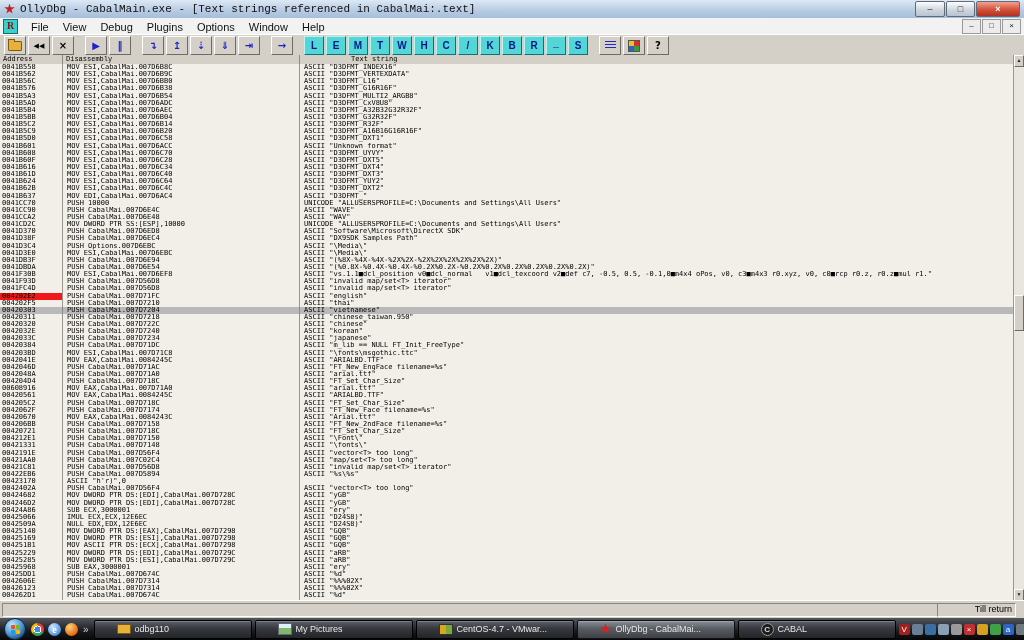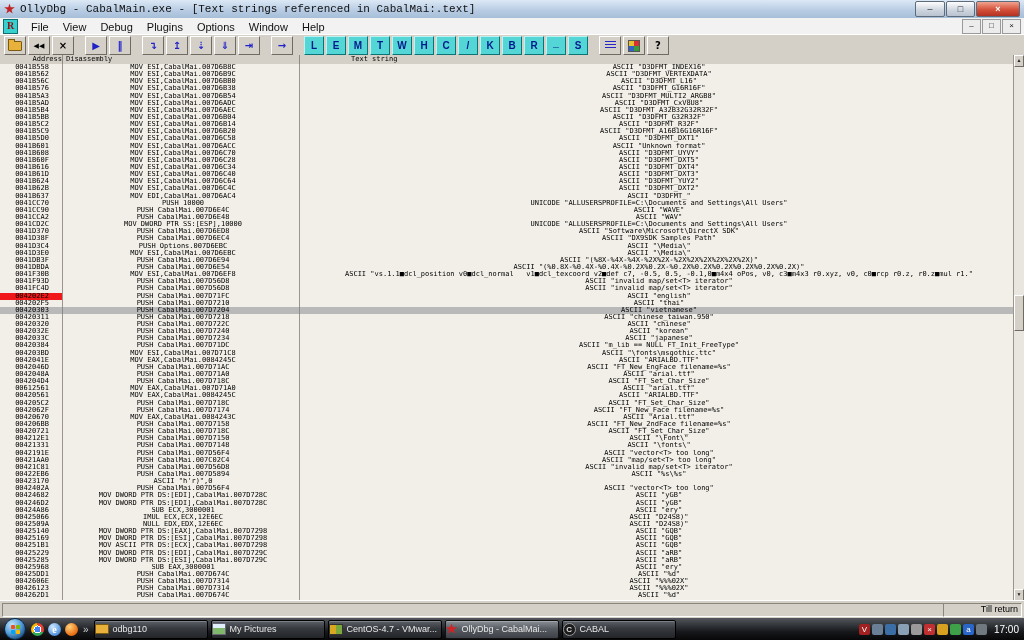--- a/index.html
+++ b/index.html
@@ -44,25 +44,25 @@
   .fold:before{content:"";position:absolute;top:-3px;left:-1px;width:5px;height:2px;background:#e8b13c;
     border:1px solid #7a5b10;border-bottom:none;}
   .lst{width:11px;height:9px;background:repeating-linear-gradient(#2626c8 0 1px,transparent 1px 3px);}
   .cols{width:10px;height:10px;background:conic-gradient(#d83030 0 25%,#3a9a3a 0 50%,#3060c8 0 75%,#e8c030 0);
     border:1px solid #555;}
 
   
   #hdr{position:absolute;top:55px;left:0;right:10px;height:9px;display:flex;background:#d4d0c8;
     font:7px/9px "DejaVu Sans Mono",monospace;color:#000;border-bottom:1px solid #8f8b83;}
   .h-c{padding-left:3px;border-right:1px solid #8f8b83;overflow:hidden;white-space:nowrap;}
-  .h-addr{width:59px;flex:none;text-align:right;}.h-dis{width:233px;flex:none;font-family:Liberation Mono, monospace;}.h-txt{flex:1;margin-left:48px;}
+  .h-addr{width:59px;flex:none;}.h-dis{width:233px;flex:none;font-family:Liberation Mono, monospace;}.h-txt{flex:1;margin-left:48px;}
 
   
   #tbl{position:absolute;top:64px;left:0;right:10px;bottom:39px;overflow:hidden;background:#f1efe7;
-    font:7px/7.3px "DejaVu Sans Mono",monospace;color:#000;text-align:center;}
+    font:7px/7.3px "DejaVu Sans Mono",monospace;color:#000;}
   .trow{height:7.153px;display:flex;overflow:hidden;white-space:pre;}
   .c-addr{width:60px;flex:none;padding-left:2px;overflow:hidden;}
   .c-dis{width:232px;flex:none;padding-left:4px;border-left:1px solid #9a968e;overflow:hidden;}
   .c-txt{flex:1;padding-left:4px;border-left:1px solid #9a968e;overflow:hidden;}
   .trow.bp .c-addr{background:#f01818;color:#000;}
   .trow.sel{background:#b9b9b9;}
   .trow.sel .c-dis,.trow.sel .c-txt{border-left-color:#8a8a8a;}
 
   
   #vsb{position:absolute;top:55px;right:0;width:10px;bottom:39px;background:#e8e6de;
@@ -71,21 +71,21 @@
     border:1px solid;border-color:#fff #6f6b62 #6f6b62 #fff;font-size:5px;line-height:8px;text-align:center;color:#222;}
   .sb-up{top:0}.sb-down{bottom:0}
   .sb-thumb{position:absolute;left:0;right:0;top:44%;height:34px;background:#d4d0c8;
     border:1px solid;border-color:#fff #6f6b62 #6f6b62 #fff;}
 
   
   #statusbar{position:absolute;left:0;right:0;bottom:22px;height:17px;background:#d4d0c8;border-top:1px solid #fff;}
   .sfield{position:absolute;top:2px;height:12px;border:1px solid;border-color:#8a867e #ffffff #ffffff #8a867e;
     background:#d4d0c8;font-size:9px;line-height:11px;color:#000;}
   .sf-left{left:2px;right:78px;}
-  .sf-right{right:2px;width:74px;text-align:right;padding-right:3px;}
+  .sf-right{right:8px;width:74px;text-align:right;padding-right:3px;}
 
   
   #taskbar{position:absolute;left:0;right:0;bottom:0;height:22px;
     background:linear-gradient(#53575d,#2b2e32 40%,#17181b 62%,#070708);
     display:flex;align-items:center;}
   .orb{width:20px;height:20px;border-radius:50%;margin:0 5px 0 4px;flex:none;
     background:radial-gradient(circle at 35% 28%,#c2e4f8,#5aa2da 45%,#1c4f86 80%,#0c2e55);
     border:1px solid #0a2a4a;display:flex;align-items:center;justify-content:center;}
   .flag{width:9px;height:9px;display:grid;grid-template:1fr 1fr/1fr 1fr;gap:1px;}
   .flag span{border-radius:1px;}
@@ -94,21 +94,21 @@
   .qli{width:13px;height:13px;border-radius:50%;flex:none;}
   .qli-chrome{background:radial-gradient(circle at 50% 50%,#4285f4 0 3px,#fff 3px 4px,transparent 4px),
               conic-gradient(#ea4335 0 33%,#34a853 0 66%,#fbbc05 0);}
   .qli-ie{background:radial-gradient(circle at 35% 30%,#cfe8ff,#1f6fd0);color:#fff;
           font:bold 10px/13px "Liberation Serif",serif;text-align:center;}
   .qli-firefox{background:radial-gradient(circle at 35% 30%,#ffd27a,#e86a10 70%,#b04808);}
   .chev{color:#cfcfcf;font-size:10px;margin:0 5px 0 1px;}
   .tkb{width:112px;height:17px;margin-right:3px;border:1px solid #000;border-radius:2px;flex:none;
     background:linear-gradient(#5c6068,#35383d 45%,#232529);
     box-shadow:inset 0 1px 0 rgba(255,255,255,.22);
-    display:flex;align-items:center;color:#e8e8e8;font-size:9px;padding:0 0;gap:4px;overflow:hidden;white-space:nowrap;}
+    display:flex;align-items:center;color:#e8e8e8;font-size:9px;padding:0 22px;gap:4px;overflow:hidden;white-space:nowrap;}
   .tkb.active{background:linear-gradient(#8a8e96,#585c63 45%,#3e4147);border-color:#111;}
   .ti{width:12px;height:10px;flex:none;}
   .ti-folder{background:#e8b13c;border:1px solid #7a5b10;border-radius:1px;height:8px;}
   .ti-pictures{background:linear-gradient(#dff0fb 40%,#7fb86a 40%);border:1px solid #667;}
   .ti-vmware{background:linear-gradient(90deg,#d9a820 50%,#7aa83a 50%);border:1px solid #333;height:9px;}
   .ti-olly{background:#d42222;clip-path:polygon(50% 0,61% 35%,98% 35%,68% 57%,79% 91%,50% 70%,21% 91%,32% 57%,2% 35%,39% 35%);height:11px;}
   .ti-cabal{width:11px;height:11px;border-radius:50%;background:#1c1c1c;border:1px solid #999;
     color:#ddd;font:bold 8px/11px "Liberation Sans",sans-serif;text-align:center;}
   .tray{margin-left:auto;display:flex;align-items:center;gap:2px;padding-right:5px;}
   .tri{width:11px;height:11px;border-radius:2px;flex:none;color:#fff;font-size:8px;line-height:11px;text-align:center;}
@@ -223,21 +223,21 @@
     <div class="trow"><span class="c-addr">00420311</span><span class="c-dis">PUSH CabalMai.007D7218</span><span class="c-txt">ASCII "chinese_taiwan.950"</span></div>
     <div class="trow"><span class="c-addr">00420320</span><span class="c-dis">PUSH CabalMai.007D722C</span><span class="c-txt">ASCII "chinese"</span></div>
     <div class="trow"><span class="c-addr">0042032E</span><span class="c-dis">PUSH CabalMai.007D7240</span><span class="c-txt">ASCII "korean"</span></div>
     <div class="trow"><span class="c-addr">0042033C</span><span class="c-dis">PUSH CabalMai.007D7234</span><span class="c-txt">ASCII "japanese"</span></div>
     <div class="trow"><span class="c-addr">00420384</span><span class="c-dis">PUSH CabalMai.007D71DC</span><span class="c-txt">ASCII "m_lib == NULL FT_Init_FreeType"</span></div>
     <div class="trow"><span class="c-addr">004203BD</span><span class="c-dis">MOV ESI,CabalMai.007D71C8</span><span class="c-txt">ASCII "\fonts\msgothic.ttc"</span></div>
     <div class="trow"><span class="c-addr">0042041E</span><span class="c-dis">MOV EAX,CabalMai.0084245C</span><span class="c-txt">ASCII "ARIALBD.TTF"</span></div>
     <div class="trow"><span class="c-addr">0042046D</span><span class="c-dis">PUSH CabalMai.007D71AC</span><span class="c-txt">ASCII "FT_New_EngFace filename=%s"</span></div>
     <div class="trow"><span class="c-addr">0042048A</span><span class="c-dis">PUSH CabalMai.007D71A0</span><span class="c-txt">ASCII "arial.ttf"</span></div>
     <div class="trow"><span class="c-addr">004204D4</span><span class="c-dis">PUSH CabalMai.007D718C</span><span class="c-txt">ASCII "FT_Set_Char_Size"</span></div>
-    <div class="trow"><span class="c-addr">00612561</span><span class="c-dis">MOV EAX,CabalMai.007D71A0</span><span class="c-txt">ASCII "arial.ttf"</span></div>
+    <div class="trow"><span class="c-addr">00608916</span><span class="c-dis">MOV EAX,CabalMai.007D71A0</span><span class="c-txt">ASCII "arial.ttf"</span></div>
     <div class="trow"><span class="c-addr">00420561</span><span class="c-dis">MOV EAX,CabalMai.0084245C</span><span class="c-txt">ASCII "ARIALBD.TTF"</span></div>
     <div class="trow"><span class="c-addr">004205C2</span><span class="c-dis">PUSH CabalMai.007D718C</span><span class="c-txt">ASCII "FT_Set_Char_Size"</span></div>
     <div class="trow"><span class="c-addr">0042062F</span><span class="c-dis">PUSH CabalMai.007D7174</span><span class="c-txt">ASCII "FT_New_Face filename=%s"</span></div>
     <div class="trow"><span class="c-addr">00420670</span><span class="c-dis">MOV EAX,CabalMai.0084243C</span><span class="c-txt">ASCII "Arial.ttf"</span></div>
     <div class="trow"><span class="c-addr">004206BB</span><span class="c-dis">PUSH CabalMai.007D7158</span><span class="c-txt">ASCII "FT_New_2ndFace filename=%s"</span></div>
     <div class="trow"><span class="c-addr">00420721</span><span class="c-dis">PUSH CabalMai.007D718C</span><span class="c-txt">ASCII "FT_Set_Char_Size"</span></div>
     <div class="trow"><span class="c-addr">004212E1</span><span class="c-dis">PUSH CabalMai.007D7150</span><span class="c-txt">ASCII "\Font\"</span></div>
     <div class="trow"><span class="c-addr">00421331</span><span class="c-dis">PUSH CabalMai.007D7148</span><span class="c-txt">ASCII "\fonts\"</span></div>
     <div class="trow"><span class="c-addr">0042191E</span><span class="c-dis">PUSH CabalMai.007D56F4</span><span class="c-txt">ASCII "vector&lt;T&gt; too long"</span></div>
     <div class="trow"><span class="c-addr">00421AA0</span><span class="c-dis">PUSH CabalMai.007C02C4</span><span class="c-txt">ASCII "map/set&lt;T&gt; too long"</span></div>

